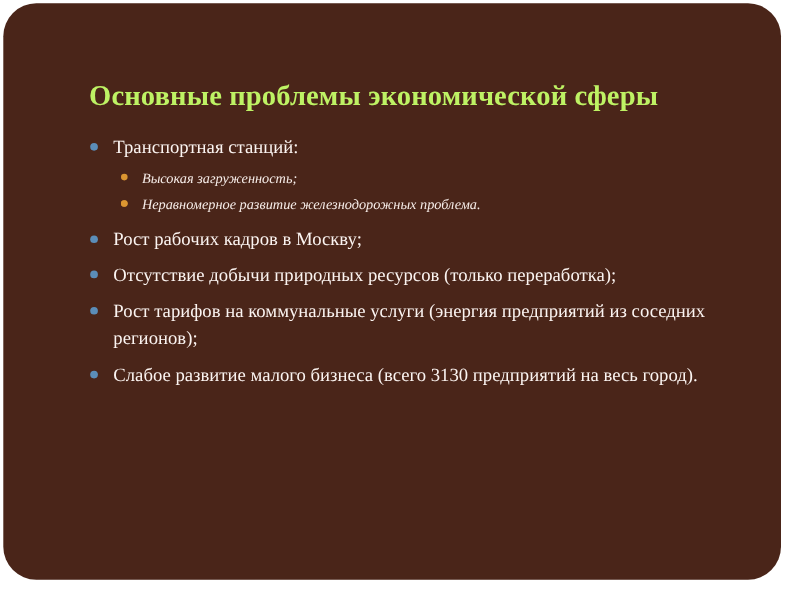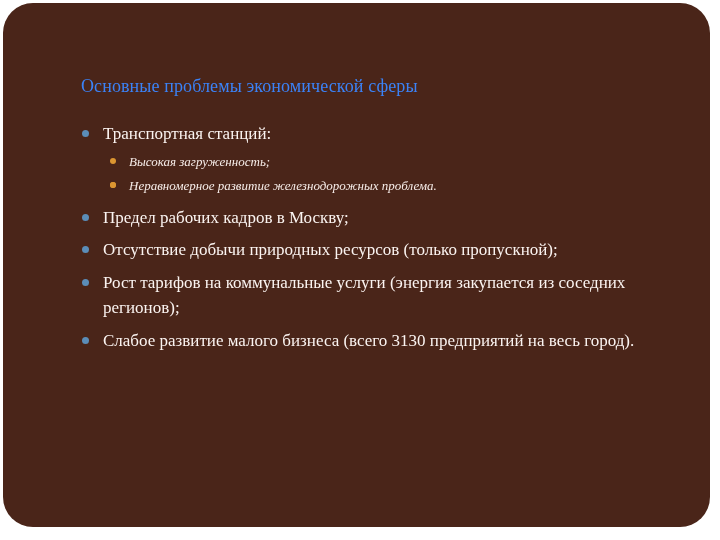--- a/index.html
+++ b/index.html
@@ -30,24 +30,24 @@
     background: #4a2519;
     border-radius: 30px;
     overflow: hidden;
   }
 
   #slide-title {
     position: absolute;
     left: 78px;
     top: 68px;
     width: 600px;
-    font-size: 18px;
+    font-size: 26px;
     line-height: 31px;
-    font-weight: normal;
-    color: #3b82f6;
+    font-weight: bold;
+    color: #bef264;
     letter-spacing: 0.1px;
     white-space: nowrap;
   }
 
   #bullet-list {
     position: absolute;
     left: 74px;
     top: 118px;
     width: 608px;
     margin: 0;
@@ -133,31 +133,31 @@
           </li>
           <li class="bullet-l2">
             <span class="dot dot-l2"></span>
             <span>Неравномерное развитие железнодорожных проблема.</span>
           </li>
         </ul>
       </li>
 
       <li class="bullet-l1 spaced">
         <span class="dot dot-l1"></span>
-        <span class="bullet-text">Предел рабочих кадров в Москву;</span>
+        <span class="bullet-text">Рост рабочих кадров в Москву;</span>
       </li>
 
       <li class="bullet-l1 spaced">
         <span class="dot dot-l1"></span>
-        <span class="bullet-text">Отсутствие добычи природных ресурсов (только пропускной);</span>
+        <span class="bullet-text">Отсутствие добычи природных ресурсов (только переработка);</span>
       </li>
 
       <li class="bullet-l1 spaced">
         <span class="dot dot-l1"></span>
-        <span class="bullet-text">Рост тарифов на коммунальные услуги (энергия закупается из соседних регионов);</span>
+        <span class="bullet-text">Рост тарифов на коммунальные услуги (энергия предприятий из соседних регионов);</span>
       </li>
 
       <li class="bullet-l1 spaced">
         <span class="dot dot-l1"></span>
         <span class="bullet-text">Слабое развитие малого бизнеса (всего 3130  предприятий на весь город).</span>
       </li>
 
     </ul>
   </div>
 </div>

